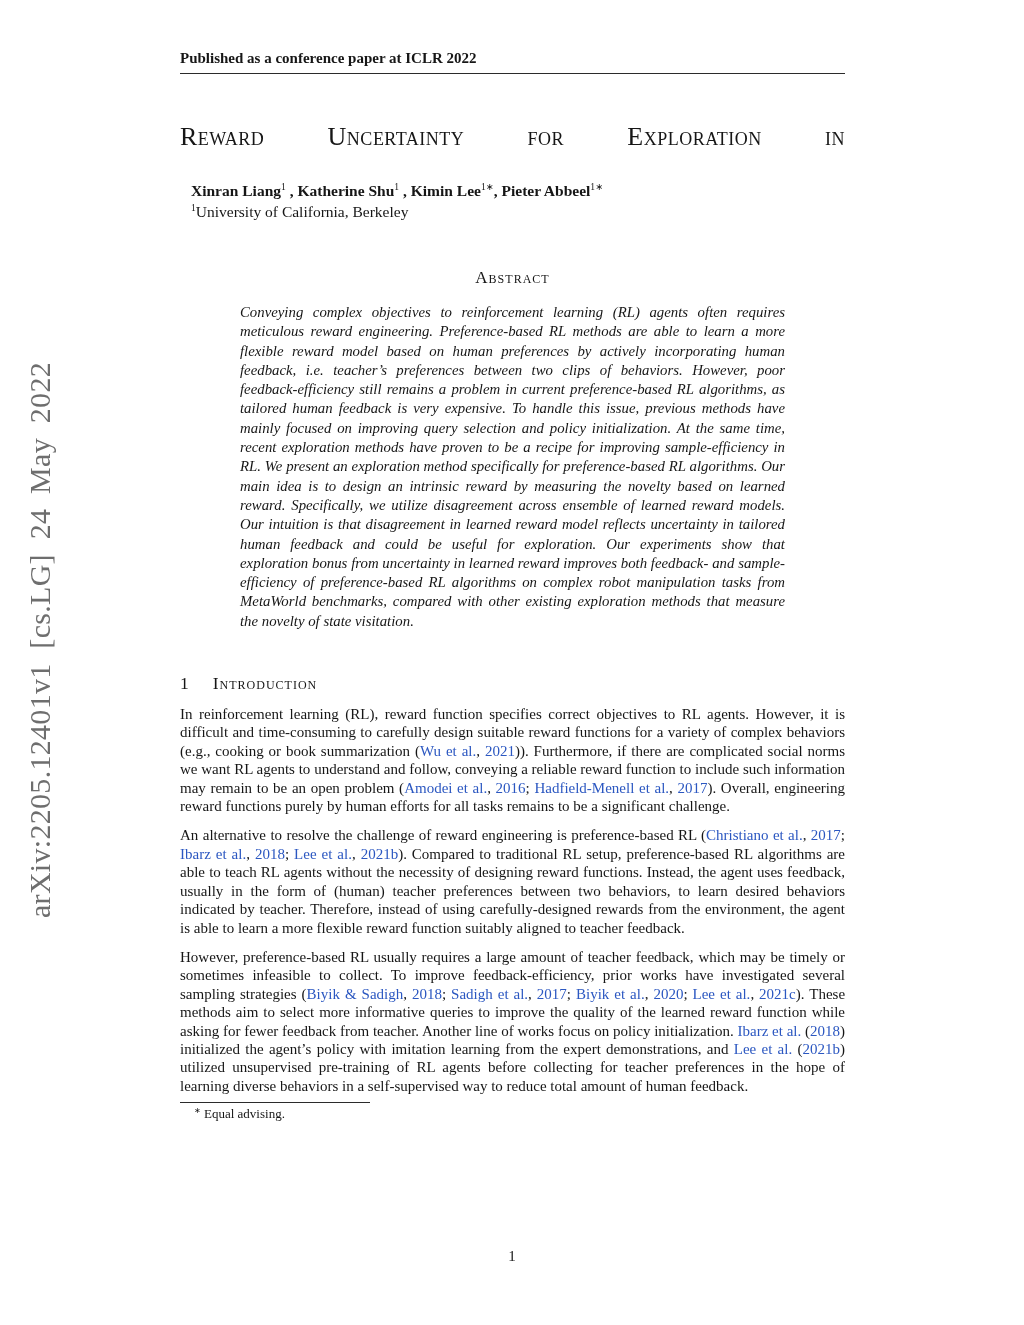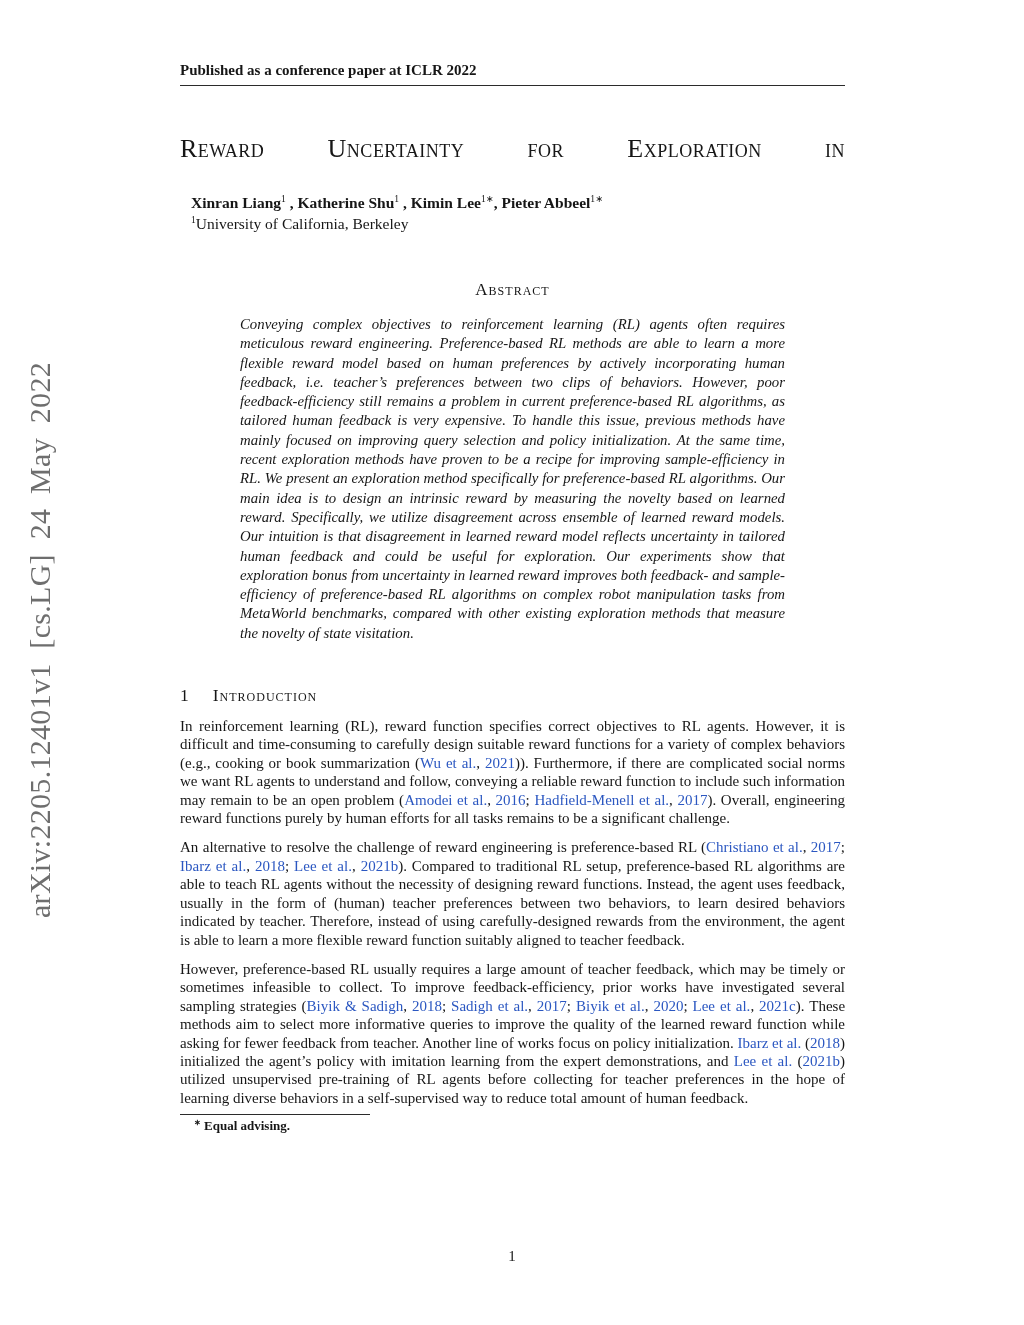--- a/index.html
+++ b/index.html
@@ -14,21 +14,21 @@
     width:1024px;
     height:1325px;
     background:#ffffff;
     font-family:"Liberation Serif", serif;
     color:var(--text-color);
     overflow:hidden;
   }
   .content{
     position:absolute;
     left:180px;
-    top:16px;
+    top:4px;
     width:665px;
   }
   .header-line{
     margin-top:46px;
     font-size:15px;
     font-weight:bold;
     padding-bottom:6px;
     border-bottom:1.5px solid #2b2b2b;
   }
   .paper-title{
@@ -92,21 +92,20 @@
     margin-top:7px;
   }
   .footnote-rule{
     width:190px;
     border-top:1px solid #2b2b2b;
   }
   .footnote-text{
     margin-top:3px;
     padding-left:14px;
     font-size:13px;
-    font-weight:bold;
   }
   .page-number{
     position:absolute;
     left:0;
     width:1024px;
     top:1248px;
     text-align:center;
     font-size:15px;
   }
   .watermark-wrap{

